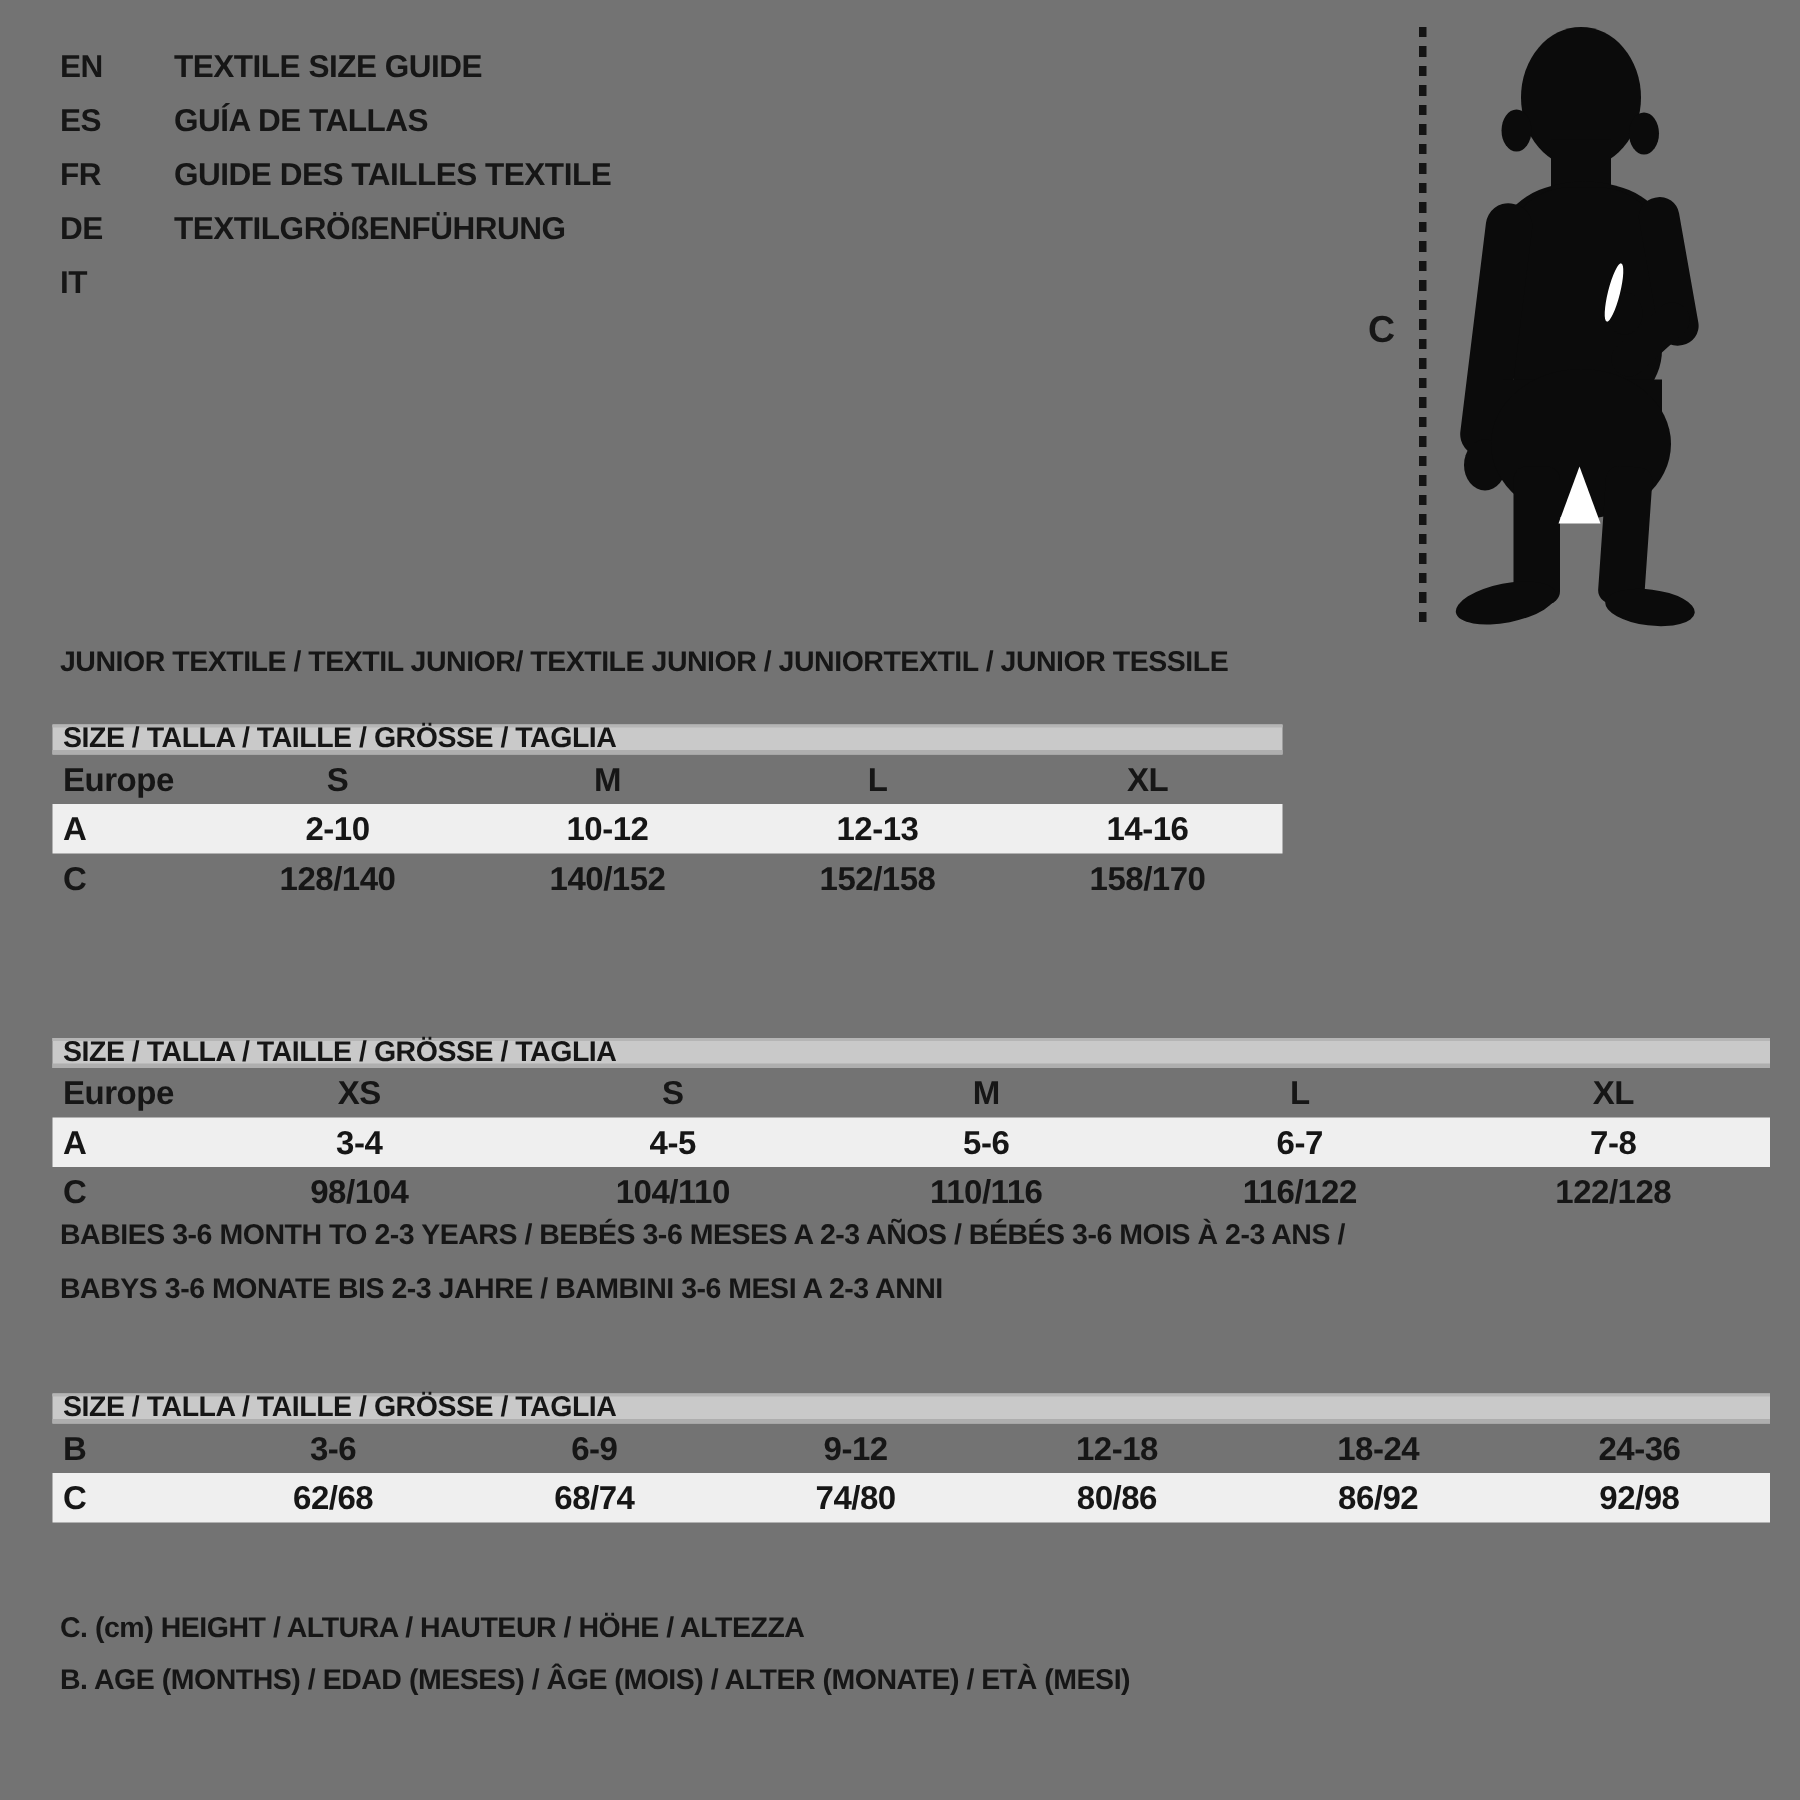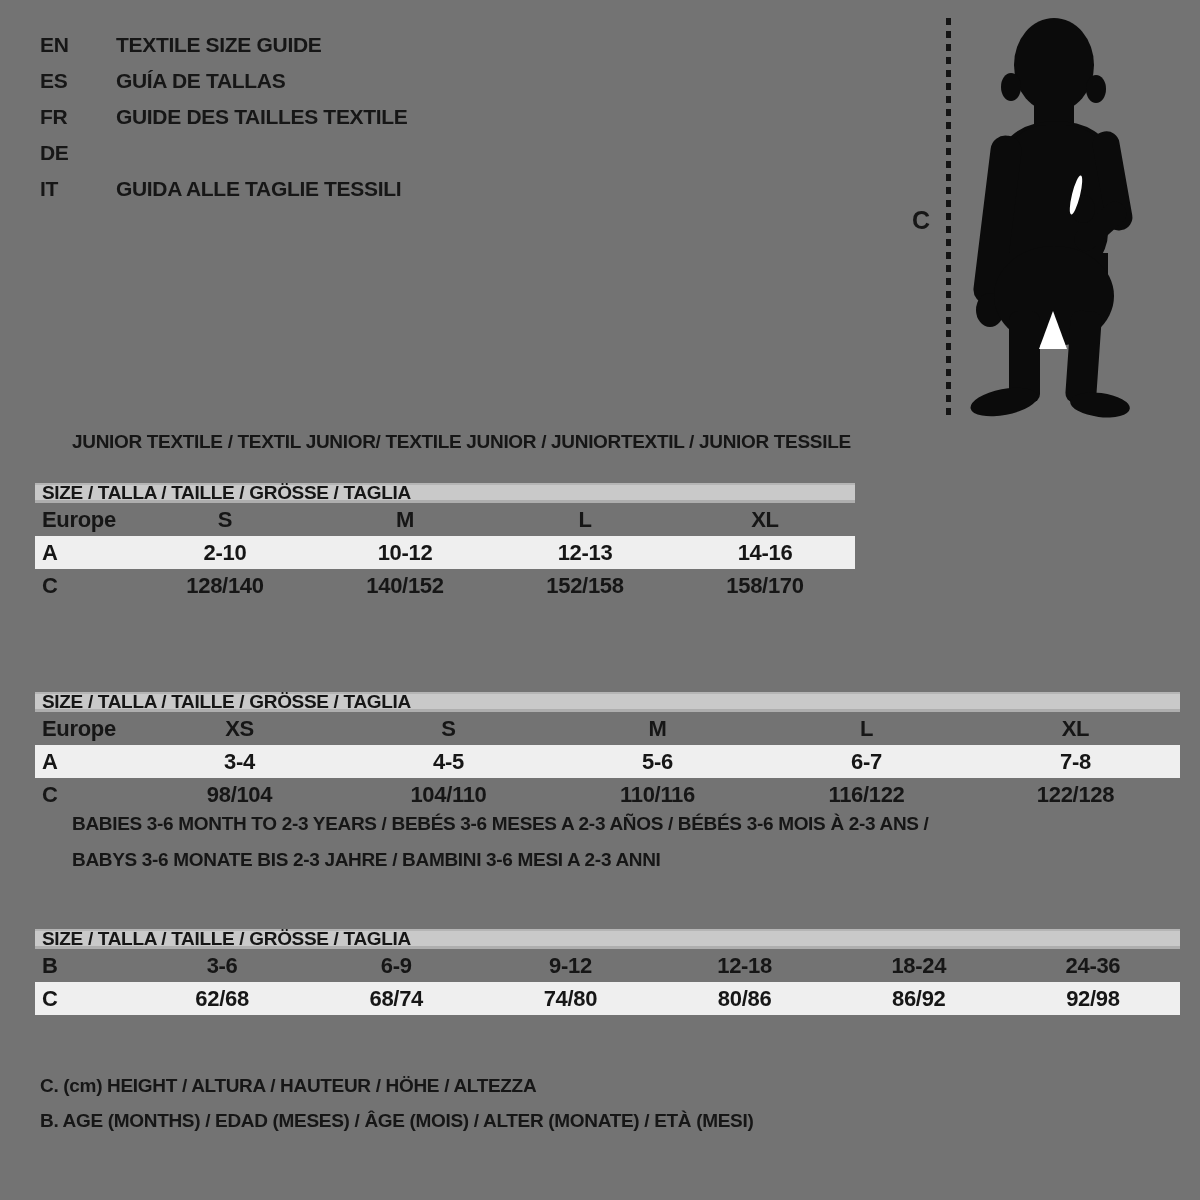--- a/index.html
+++ b/index.html
@@ -16,21 +16,21 @@
 
   
   .measure-line {
     position:absolute; left:946px; top:18px; width:5px; height:398px;
     background:repeating-linear-gradient(to bottom,#141414 0 7px,transparent 7px 13px);
   }
   .measure-label { position:absolute; left:912px; top:206px; font-size:25px; }
   .baby-svg { position:absolute; left:962px; top:13px; }
 
   
-  .section-title { position:absolute; left:40px; font-size:19px; white-space:nowrap;margin-left:32px; }
+  .section-title { position:absolute; left:40px; font-size:19px; white-space:nowrap; }
   .sub-a { font-size:12px; position:relative; top:4px; }
 
   
   .size-table { position:absolute; left:35px; }
   .size-bar {
     height:20px; background:#c9c9c9; box-sizing:border-box;
     border-top:2px solid #b5b5b5; border-bottom:3px solid #aeaeae;
     display:flex; align-items:center; padding-left:7px; font-size:19px;
   }
   .t-row { display:flex; height:33px; align-items:center; font-size:22px; }
@@ -60,24 +60,24 @@
     <div class="lang-row">
       <span class="lang-code">ES</span>
       <span>GUÍA DE TALLAS</span>
     </div>
     <div class="lang-row">
       <span class="lang-code">FR</span>
       <span>GUIDE DES TAILLES TEXTILE</span>
     </div>
     <div class="lang-row">
       <span class="lang-code">DE</span>
+      <span>TEXTILGRÖßENFÜHRUNG</span>
     </div>
     <div class="lang-row">
       <span class="lang-code">IT</span>
-      <span>GUIDA ALLE TAGLIE TESSILI</span>
     </div>
   </div>
 
   <span class="measure-label">C</span>
   <div class="measure-line"></div>
   <svg class="baby-svg" width="178" height="406" viewBox="0 0 178 406" aria-hidden="true">
     <g fill="#0b0b0b">
 
       <ellipse cx="92" cy="52" rx="40" ry="47"></ellipse>
       <ellipse cx="49" cy="74" rx="10" ry="14"></ellipse>

